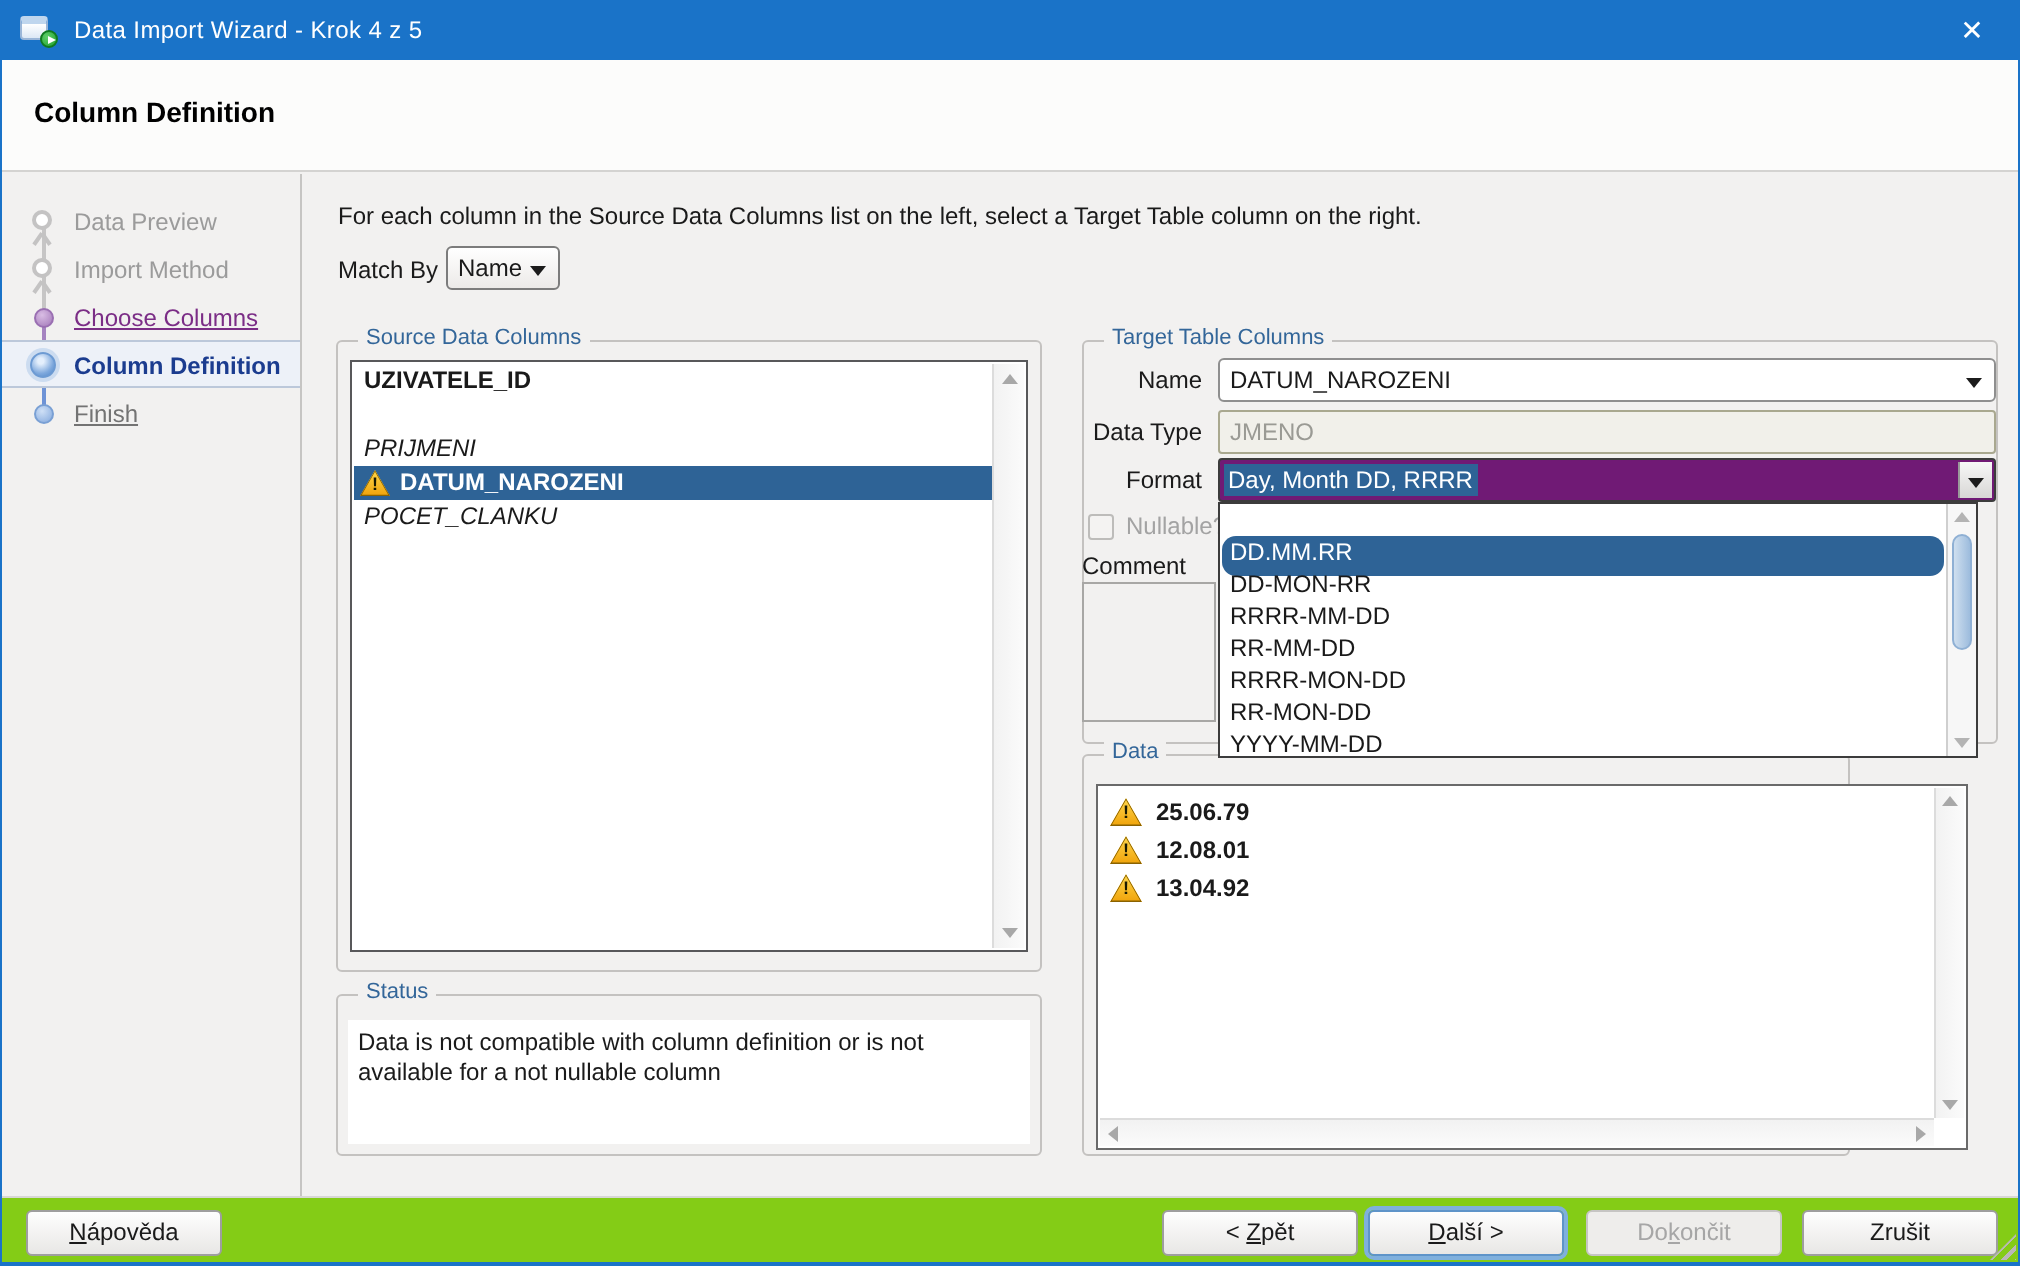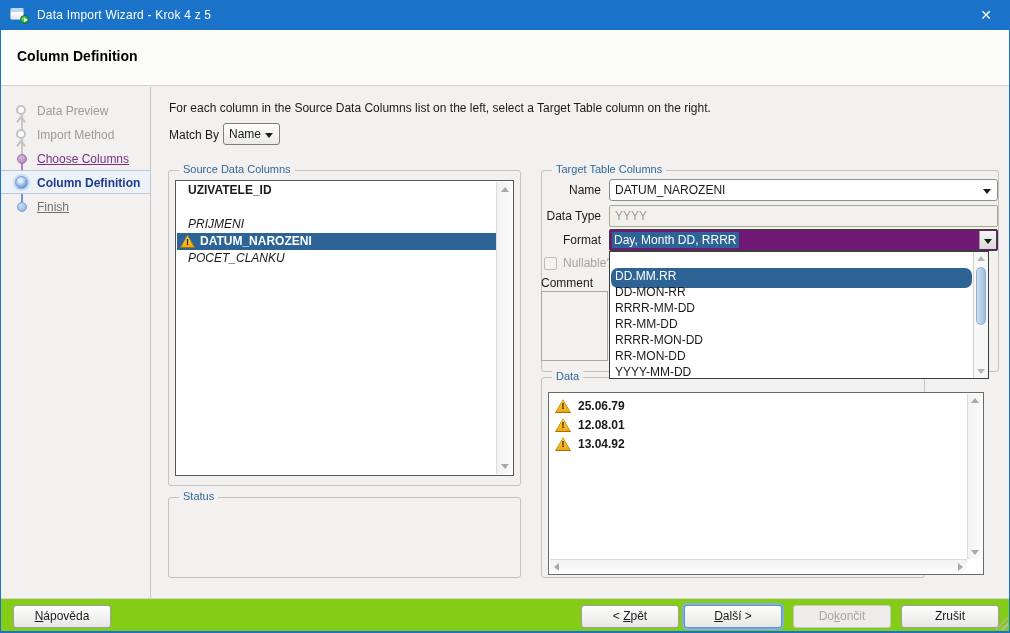--- a/index.html
+++ b/index.html
@@ -52,21 +52,21 @@
   .match-combo { left:222px; top:123px; width:57px; height:22px; background:linear-gradient(#ffffff,#eceae8); border-color:#7c7c7c; }
   
   .group { position:absolute; border:1px solid #c4c2c0; border-radius:3px; }
   .group > .legend { position:absolute; top:-8px; left:10px; background:#f2f1f0; padding:0 4px; font-size:11px; color:#336699; }
   .g-source { left:167px; top:170px; width:353px; height:316px; }
   .g-status { left:167px; top:497px; width:353px; height:81px; }
   .g-target { left:540px; top:170px; width:458px; height:202px; }
   .g-data   { left:540px; top:377px; width:384px; height:201px; }
   
   .listbox { position:absolute; left:6px; right:6px; top:9px; bottom:9px; background:#fff; border:1px solid #58585a; }
-  .srow { position:absolute; left:1px; right:17px; height:17px; line-height:17px; padding-left:11px; white-space:nowrap; }
+  .srow { position:absolute; left:1px; right:17px; height:17px; line-height:17px; padding-left:5px; white-space:nowrap; }
   .srow.bold { font-weight:bold; }
   .srow.italic { font-style:italic; }
   .srow.selected { background:#2e6396; color:#fff; font-weight:bold; display:flex; align-items:center; gap:5px; padding-left:3px; }
   
   .warn { position:relative; width:15px; height:13px; flex:0 0 auto; display:inline-block;
           clip-path:polygon(50% 0, 100% 100%, 0 100%);
           background:linear-gradient(#ffd84d,#f0a30a); }
   .warn::before { content:""; position:absolute; inset:0; clip-path:polygon(50% 0, 100% 100%, 0 100%, 50% 0, 50% 7%, 6% 95%, 94% 95%, 50% 7%); background:#8a6200; }
   .warn::after { content:"!"; position:absolute; left:0; right:0; top:2px; text-align:center; font-size:9px; line-height:11px; font-weight:bold; color:#1a1a00; font-style:normal; }
   
@@ -188,33 +188,36 @@
       <div class="srow italic" style="top:69px">POCET_CLANKU</div>
       <div class="vscroll">
         <span class="sarr up"></span>
         <span class="sarr down"></span>
       </div>
     </div>
   </div>
 
   <div class="group g-status">
     <span class="legend">Status</span>
+    <div class="status-inner">
+      <div class="status-text">Data is not compatible with column definition or is not available for a not nullable column</div>
+    </div>
   </div>
 
   <div class="group g-target">
     <span class="legend">Target Table Columns</span>
   </div>
   <div class="fldlbl" style="top:183px">Name</div>
   <div class="fld combo name-combo" style="top:179px">
     <span class="val">DATUM_NAROZENI</span>
     <span class="caret"></span>
   </div>
   <div class="fldlbl" style="top:209px">Data Type</div>
   <div class="fld dtype" style="top:205px">
-    <span class="val">YYYY</span>
+    <span class="val">JMENO</span>
   </div>
   <div class="fldlbl" style="top:233px">Format</div>
   <div class="fld fmt-combo" style="top:229px">
     <span class="fmt-sel">Day, Month DD, RRRR</span>
     <span class="fmt-btn">
       <span class="caret"></span>
     </span>
   </div>
 
   <span class="chk"></span>

